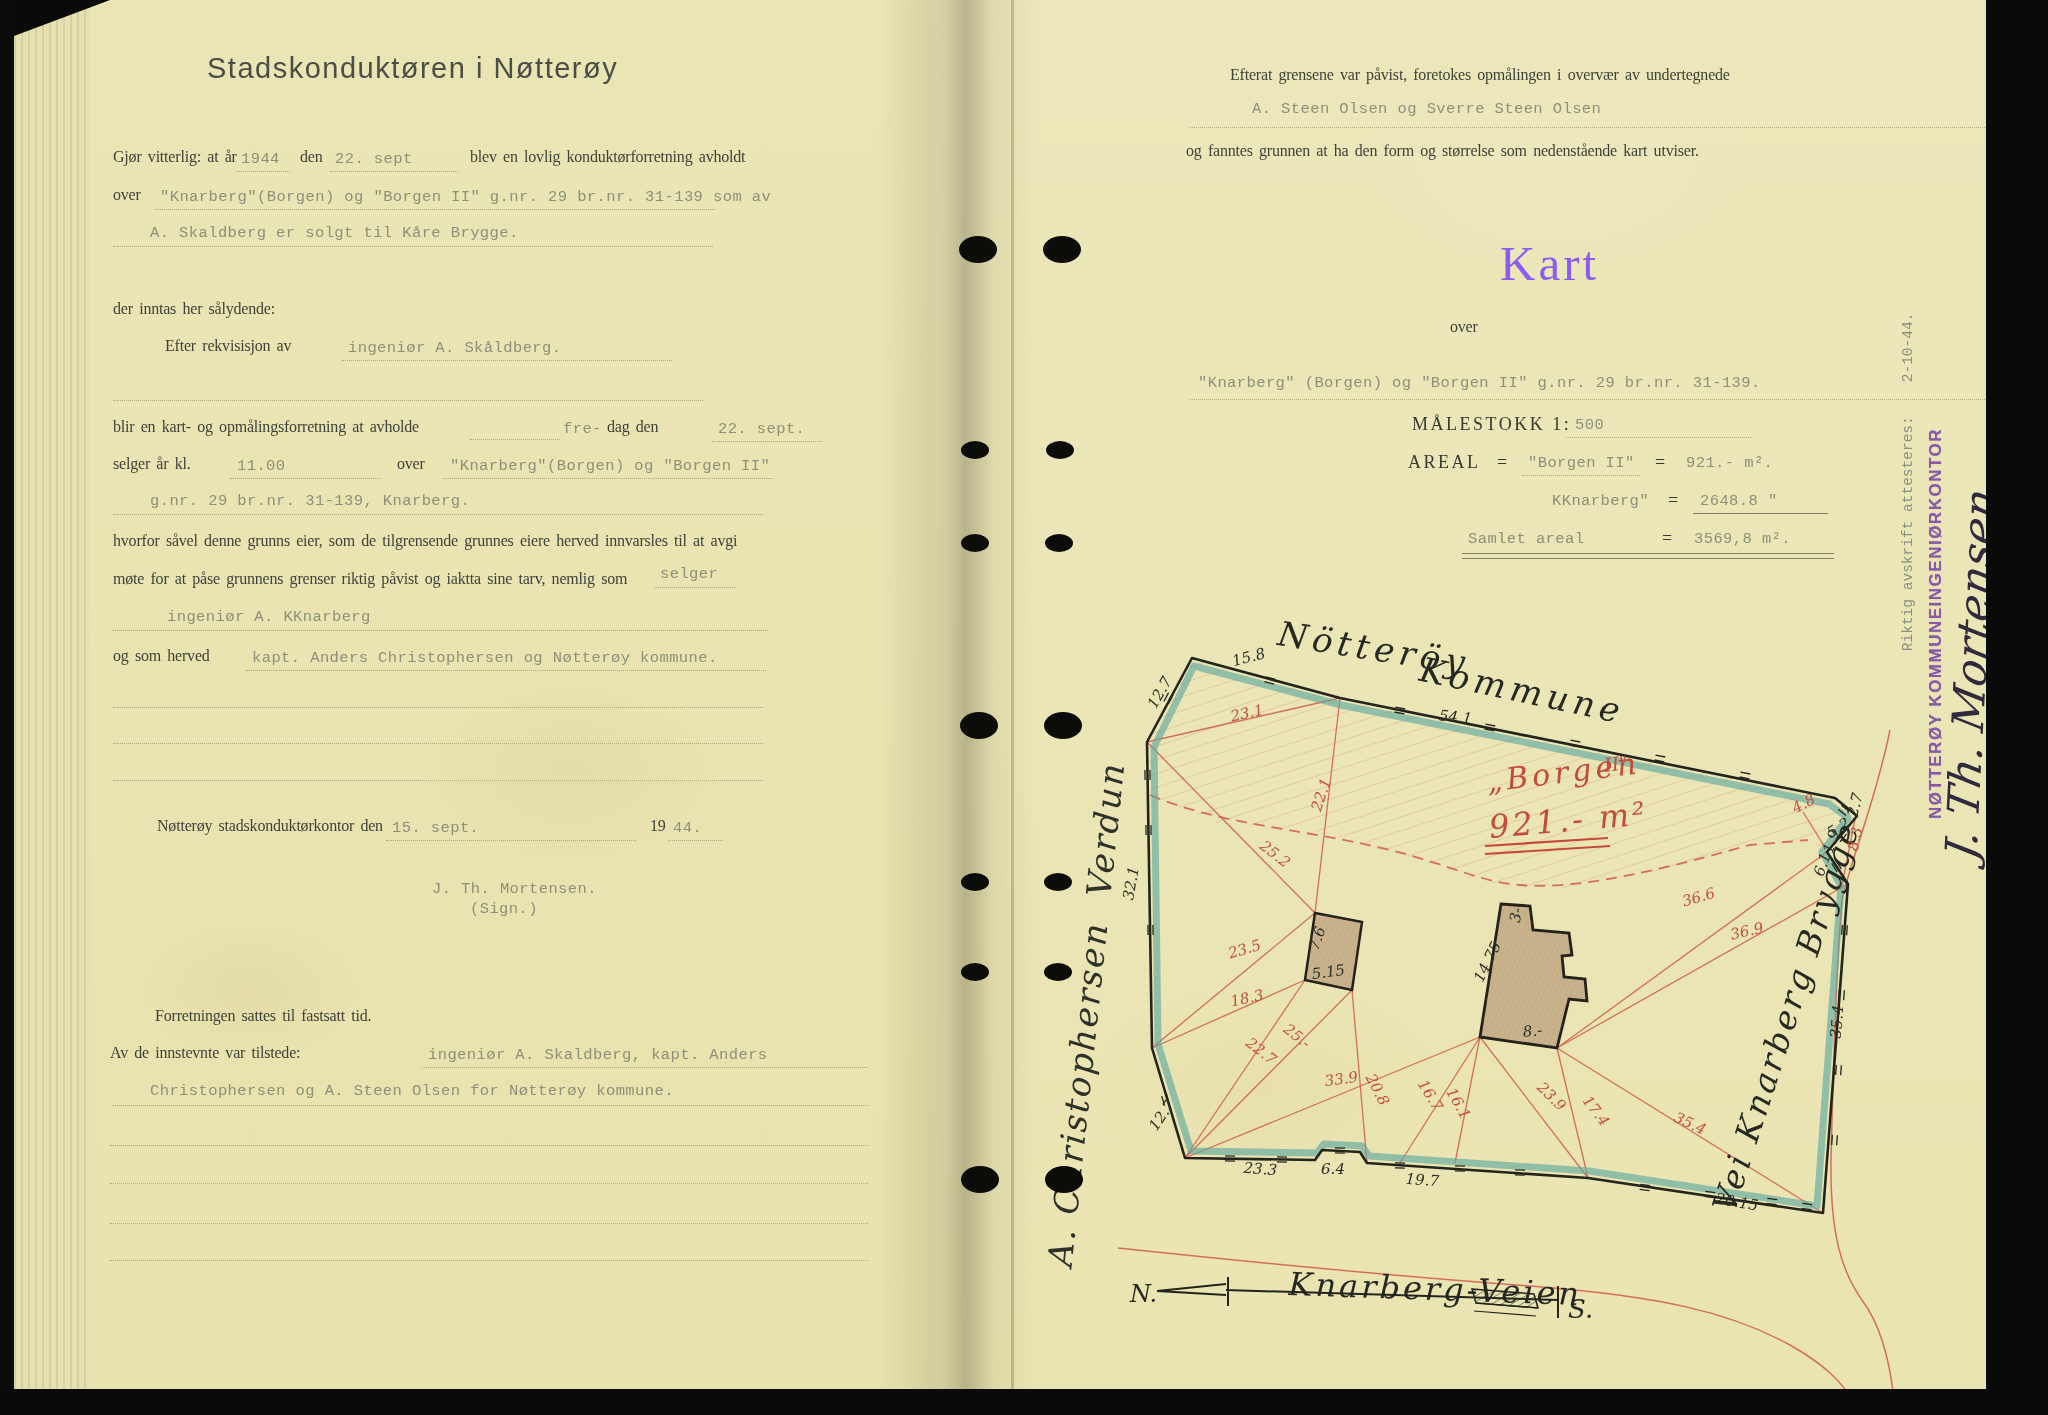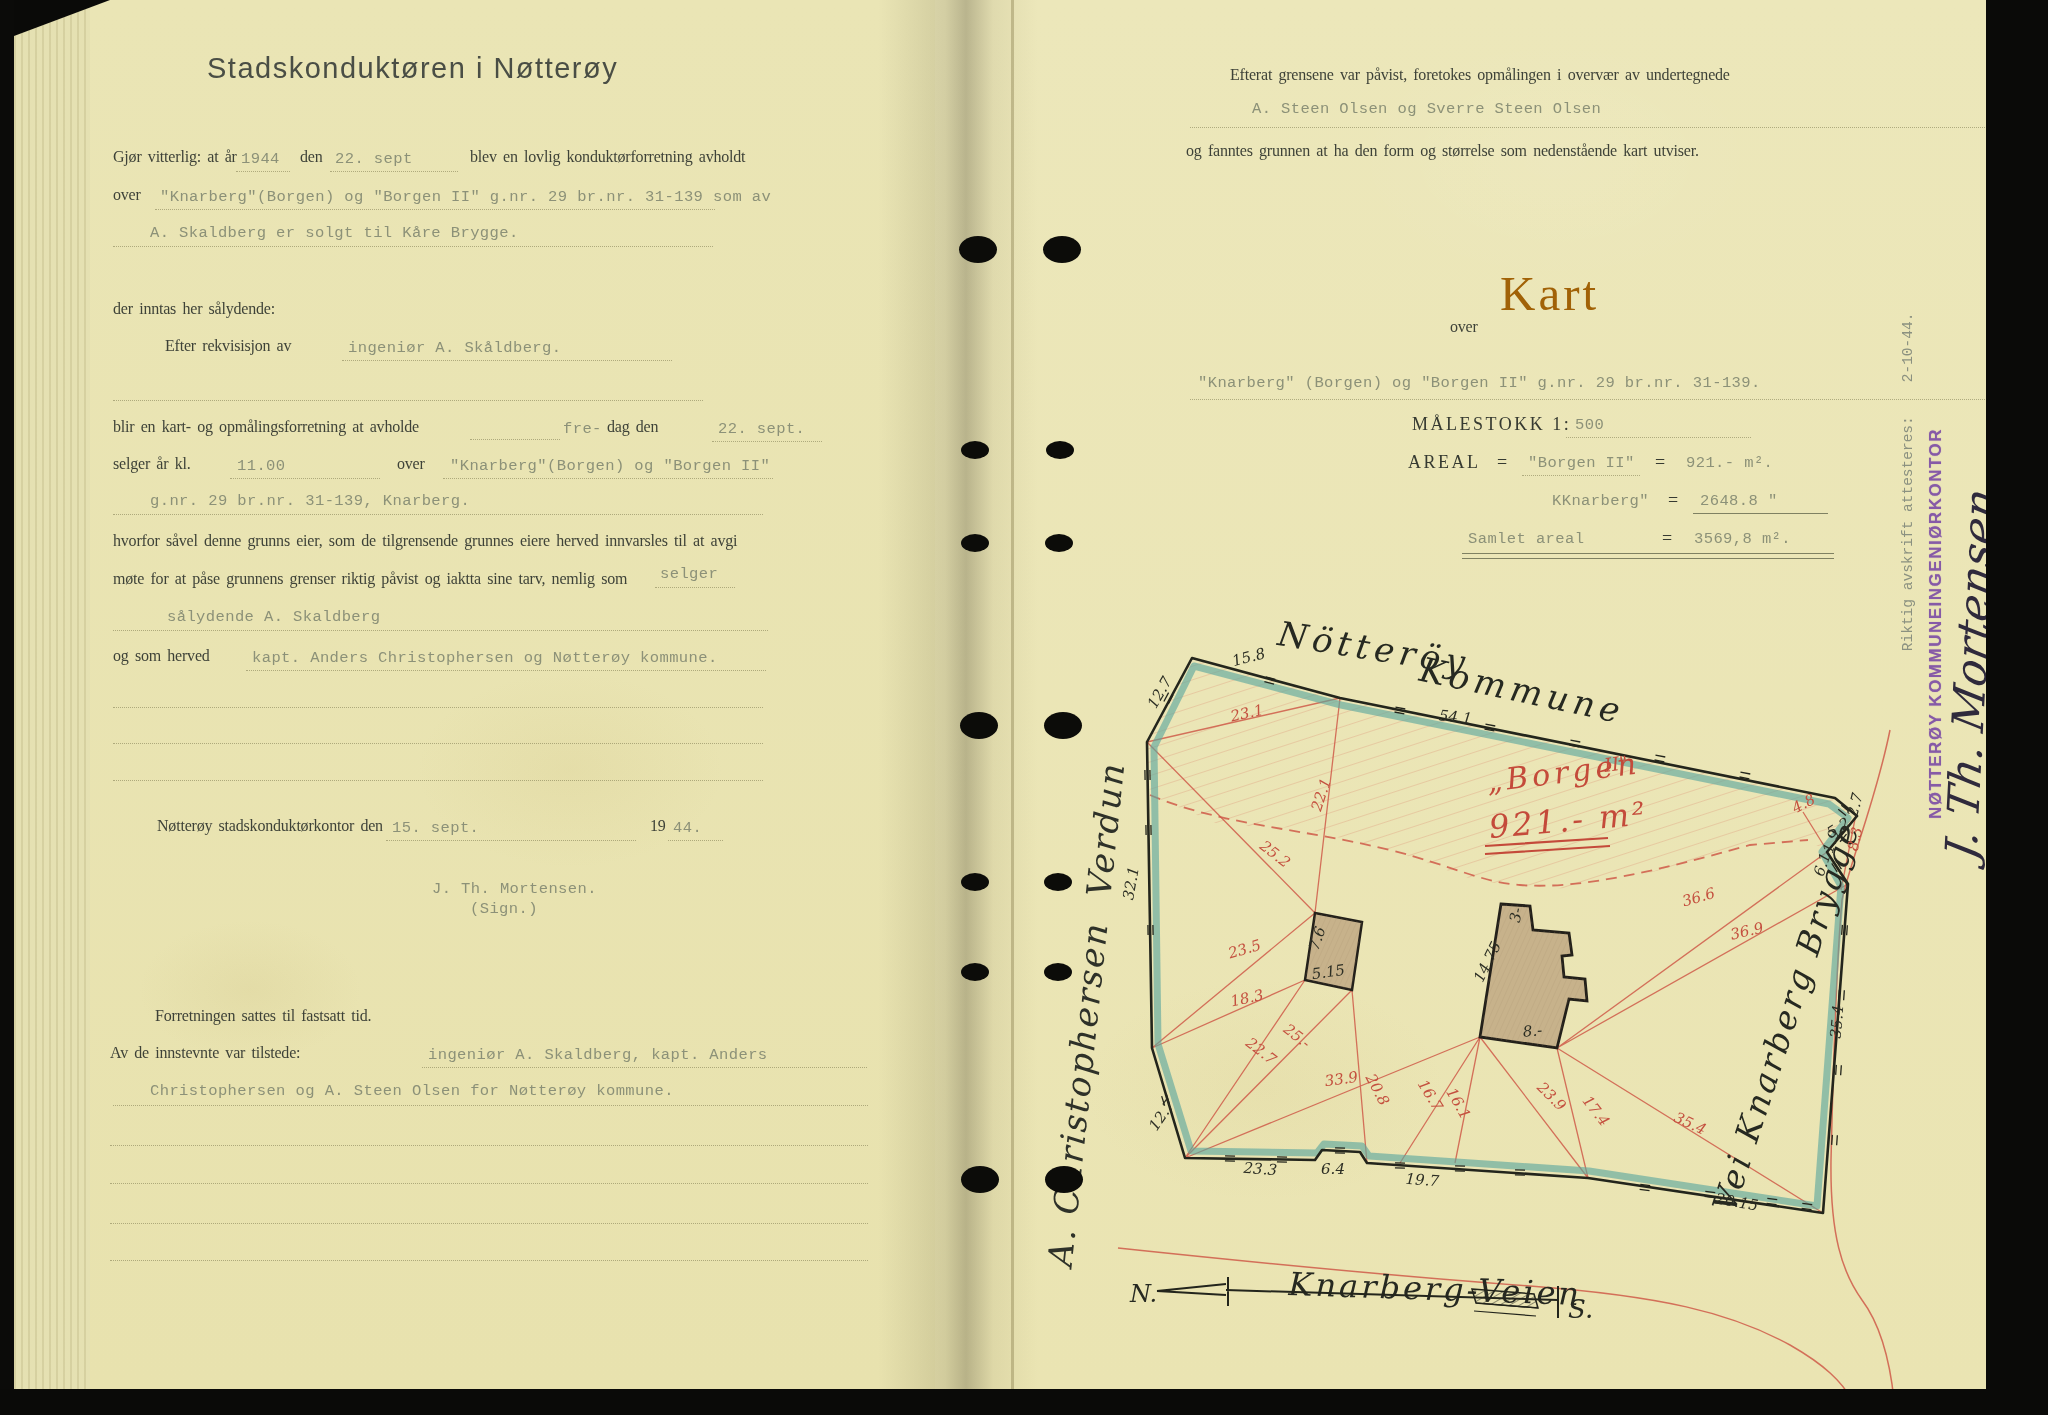--- a/index.html
+++ b/index.html
@@ -30,21 +30,21 @@
   .hole.lg{width:38px;height:27px;}
   .hole.sm{width:28px;height:18px;}
   
   .t{position:absolute;white-space:pre;}
   .pr{font:16px "Liberation Serif",serif;color:#3e4238;letter-spacing:-.2px;word-spacing:2.5px;}
   .prc{font:18px "Liberation Serif",serif;color:#363a31;letter-spacing:2.5px;}
   .tw{font:15.5px "Liberation Mono",monospace;color:#8c9178;letter-spacing:.4px;}
   .rule{position:absolute;border-bottom:1.8px dotted rgba(125,122,80,.55);height:1px;}
   .srule{position:absolute;border-bottom:1.7px solid rgba(108,110,84,.85);height:1px;}
   #doc-title{font:29px "Liberation Sans",sans-serif;color:#4a4e45;letter-spacing:1.5px;}
-  #kart-heading{font:49px "Liberation Serif",serif;color:#a16207;letter-spacing:3px;margin-top:30px;}
+  #kart-heading{font:49px "Liberation Serif",serif;color:#8b5cf6;letter-spacing:3px;}
   
   .vert{position:absolute;white-space:pre;transform-origin:center center;}
   #left-note{left:773px;top:928px;width:640px;transform:rotate(-84deg);
     font:italic 34px "DejaVu Serif",serif;color:#2e3129;letter-spacing:2px;}
   #attest-line{left:1738px;top:492px;width:340px;transform:rotate(-90deg);
     font:14.5px "Liberation Mono",monospace;color:#8b9180;}
   #stamp-line{left:1721px;top:594px;width:430px;transform:rotate(-90deg);
     font:bold 17px "Liberation Sans",sans-serif;color:#7e4fa6;letter-spacing:1.5px;opacity:.92;
     text-shadow:0 0 1px rgba(126,79,166,.6);}
   #signature-line{left:1757px;top:618px;width:430px;transform:rotate(-87deg) skewX(-8deg);
@@ -109,21 +109,21 @@
 
   <div class="t tw" style="left:150px;top:492px">g.nr. 29 br.nr. 31-139, Knarberg.</div>
   <div class="rule" style="left:113px;top:513px;width:650px"></div>
 
   <div class="t pr" style="left:113px;top:532px">hvorfor såvel denne grunns eier, som de tilgrensende grunnes eiere herved innvarsles til at avgi</div>
 
   <div class="t pr" style="left:113px;top:570px">møte for at påse grunnens grenser riktig påvist og iaktta sine tarv, nemlig som</div>
   <div class="t tw" style="left:660px;top:565px">selger</div>
   <div class="rule" style="left:655px;top:586px;width:80px"></div>
 
-  <div class="t tw" style="left:167px;top:608px">sålydende A. Skaldberg</div>
+  <div class="t tw" style="left:167px;top:608px">ingeniør A. KKnarberg</div>
   <div class="rule" style="left:113px;top:629px;width:655px"></div>
 
   <div class="t pr" style="left:113px;top:647px">og som herved</div>
   <div class="t tw" style="left:252px;top:649px">kapt. Anders Christophersen og Nøtterøy kommune.</div>
   <div class="rule" style="left:246px;top:669px;width:520px"></div>
 
   <div class="rule" style="left:113px;top:706px;width:650px"></div>
   <div class="rule" style="left:113px;top:742px;width:650px"></div>
   <div class="rule" style="left:113px;top:779px;width:650px"></div>
 

